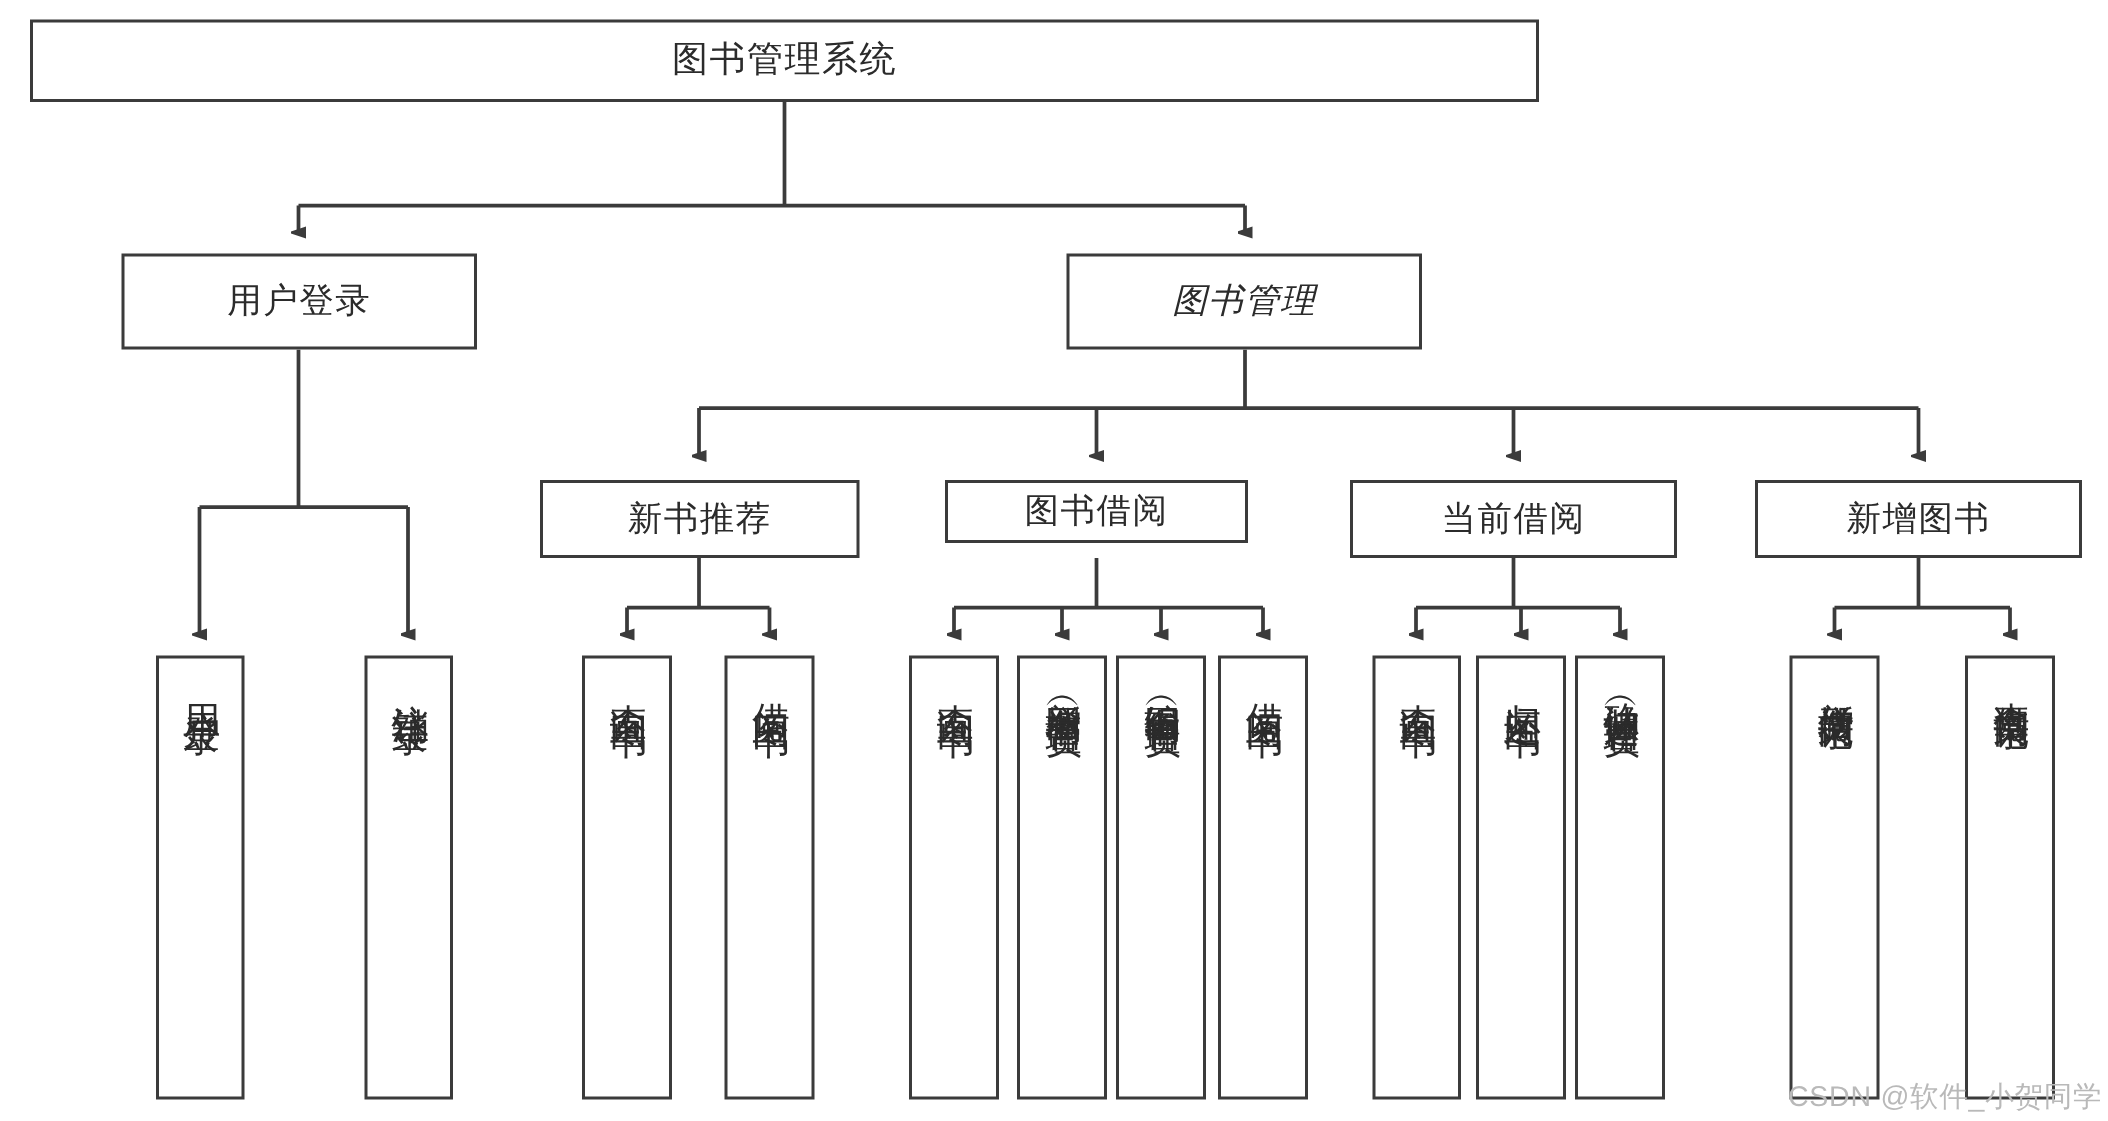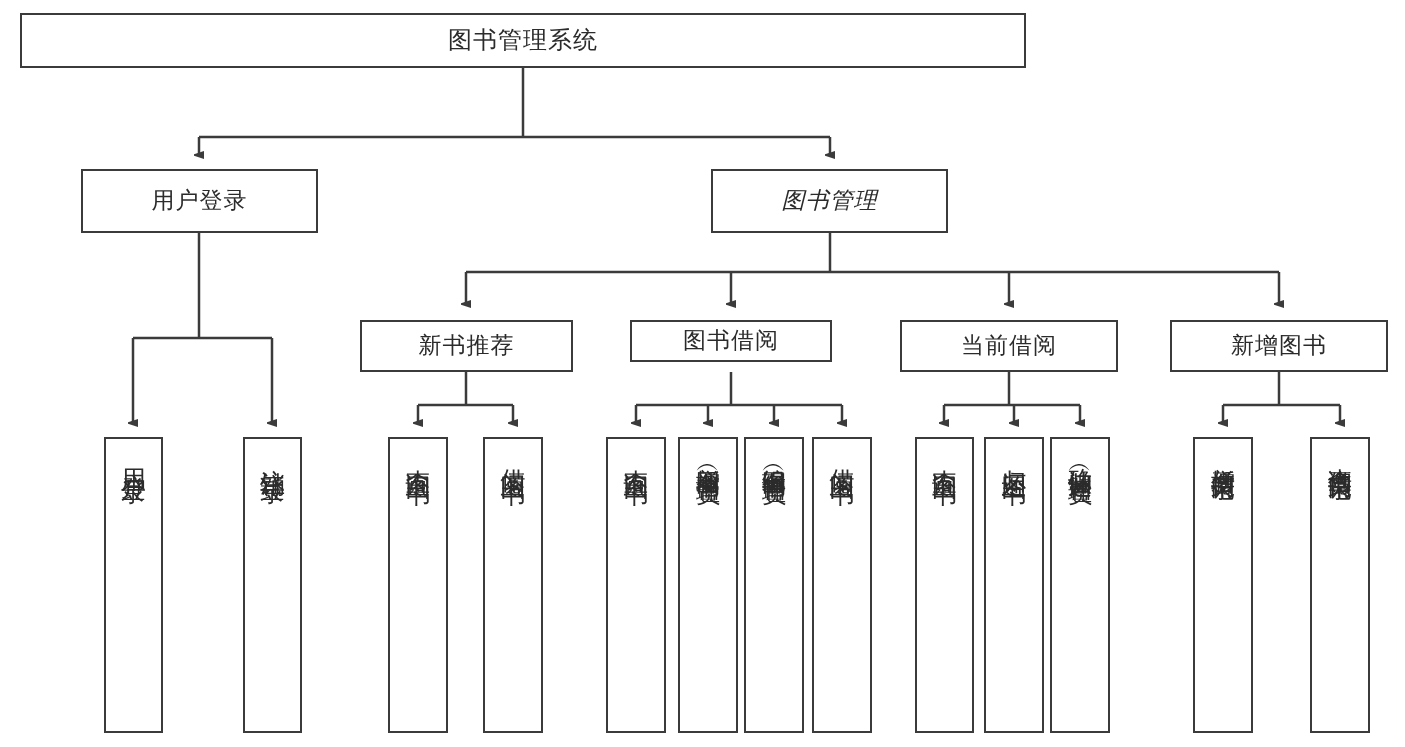--- a/index.html
+++ b/index.html
@@ -189,14 +189,15 @@
   <div class="node leaf tall" style="left:1050px; top:437px; width:60px; height:296px;">
     <span class="node-label">确认归还（管理员）</span>
   </div>
   <div class="node leaf tall" style="left:1193px; top:437px; width:60px; height:296px;">
     <span class="node-label">新增借阅记录</span>
   </div>
   <div class="node leaf tall" style="left:1310px; top:437px; width:60px; height:296px;">
     <span class="node-label">查询借阅记录</span>
   </div>
 
+  <div class="watermark" style="left:1192px; top:718px;">CSDN @软件_小贺同学</div>
 
 </div>
 
 </body></html>

